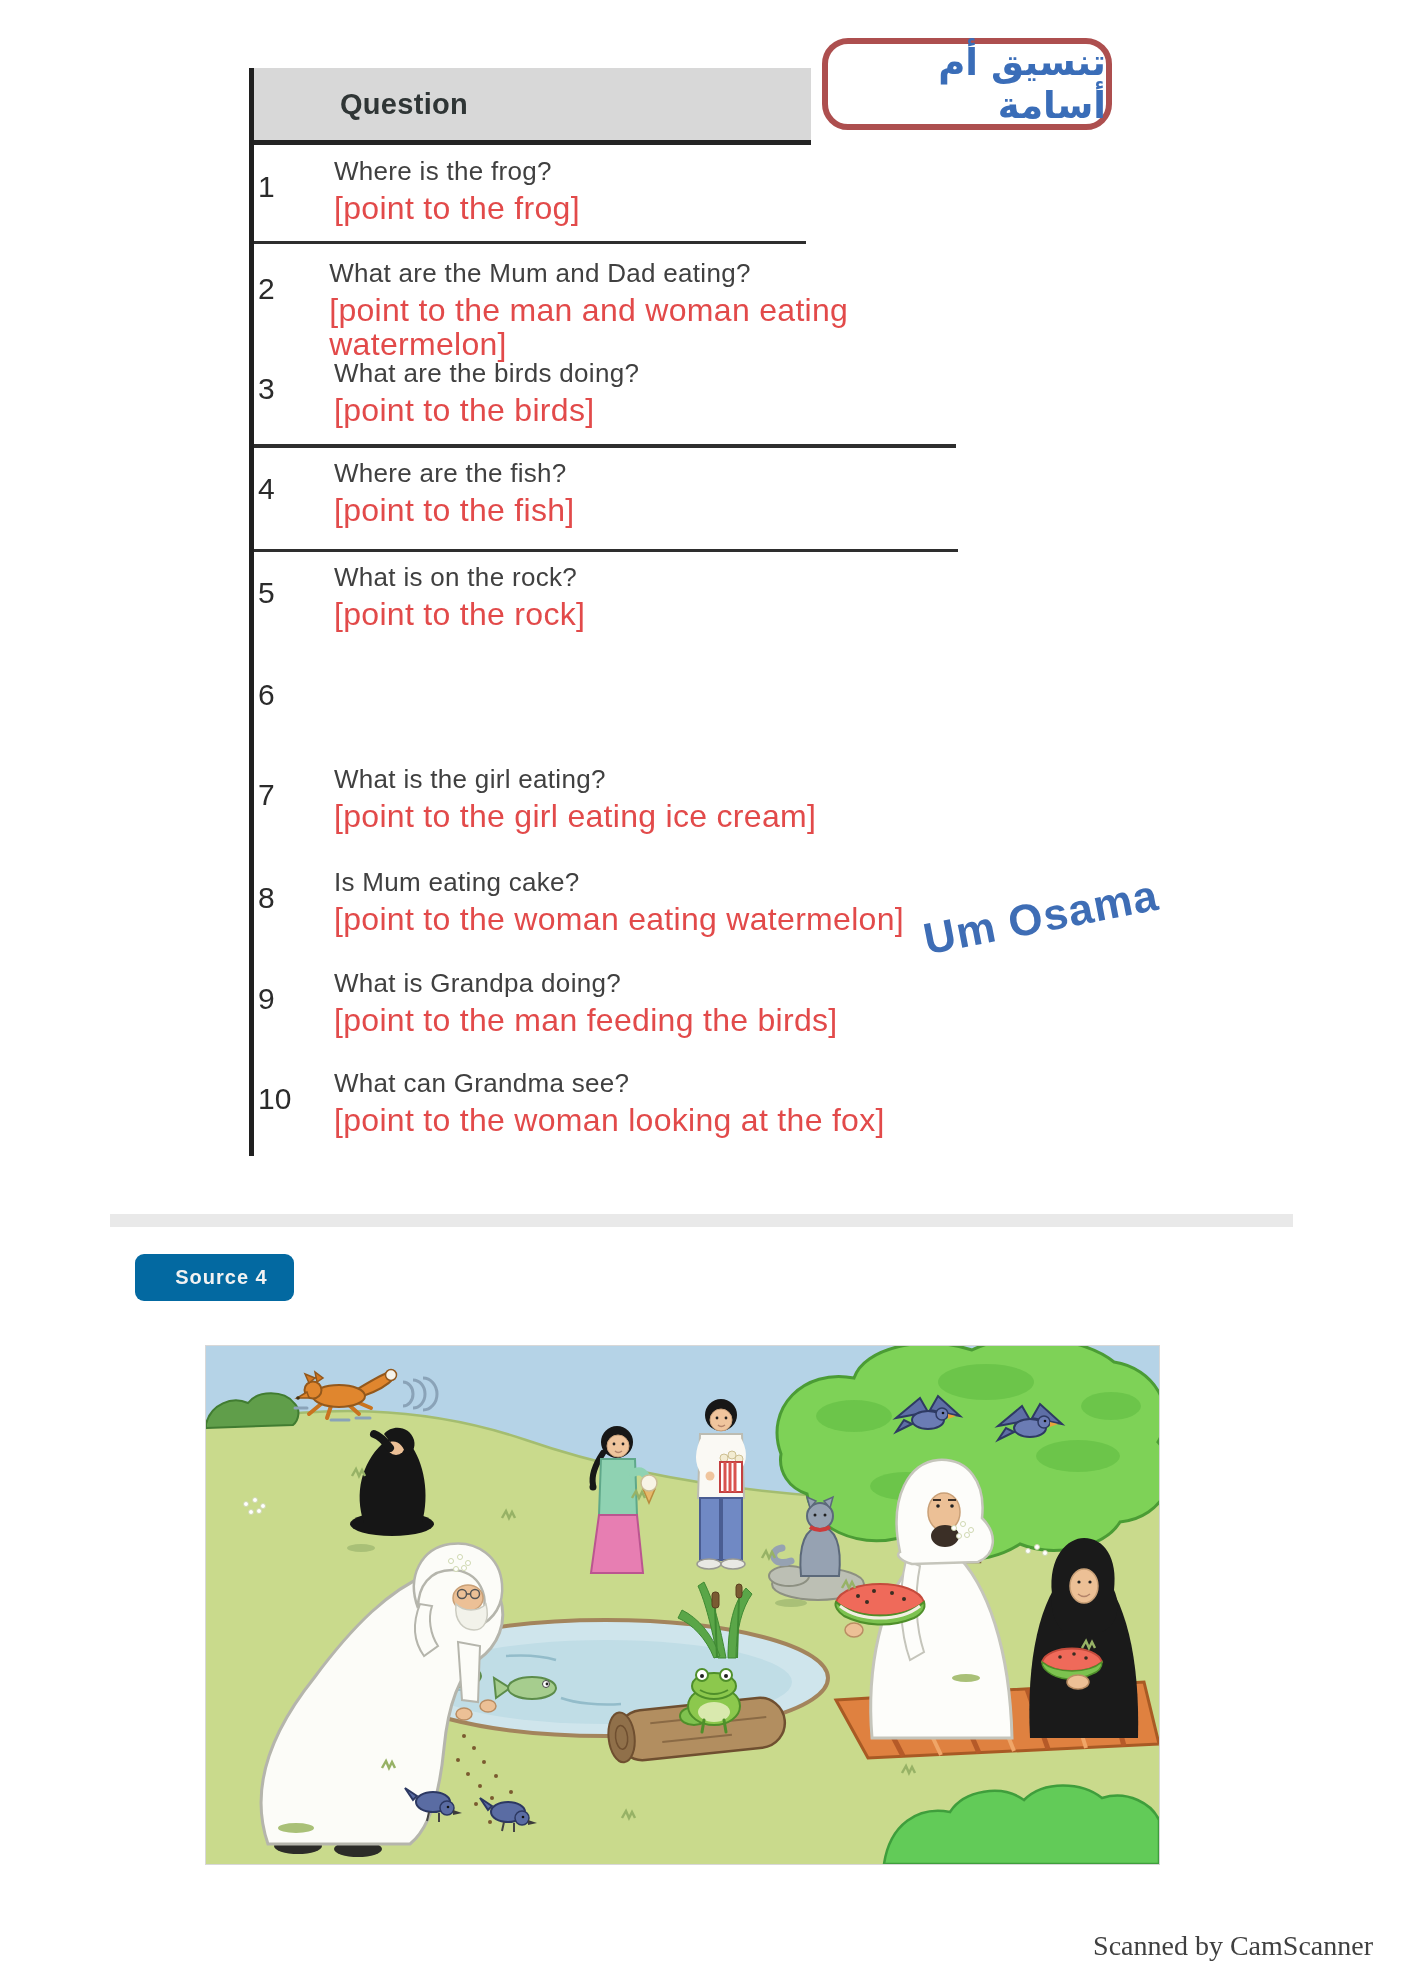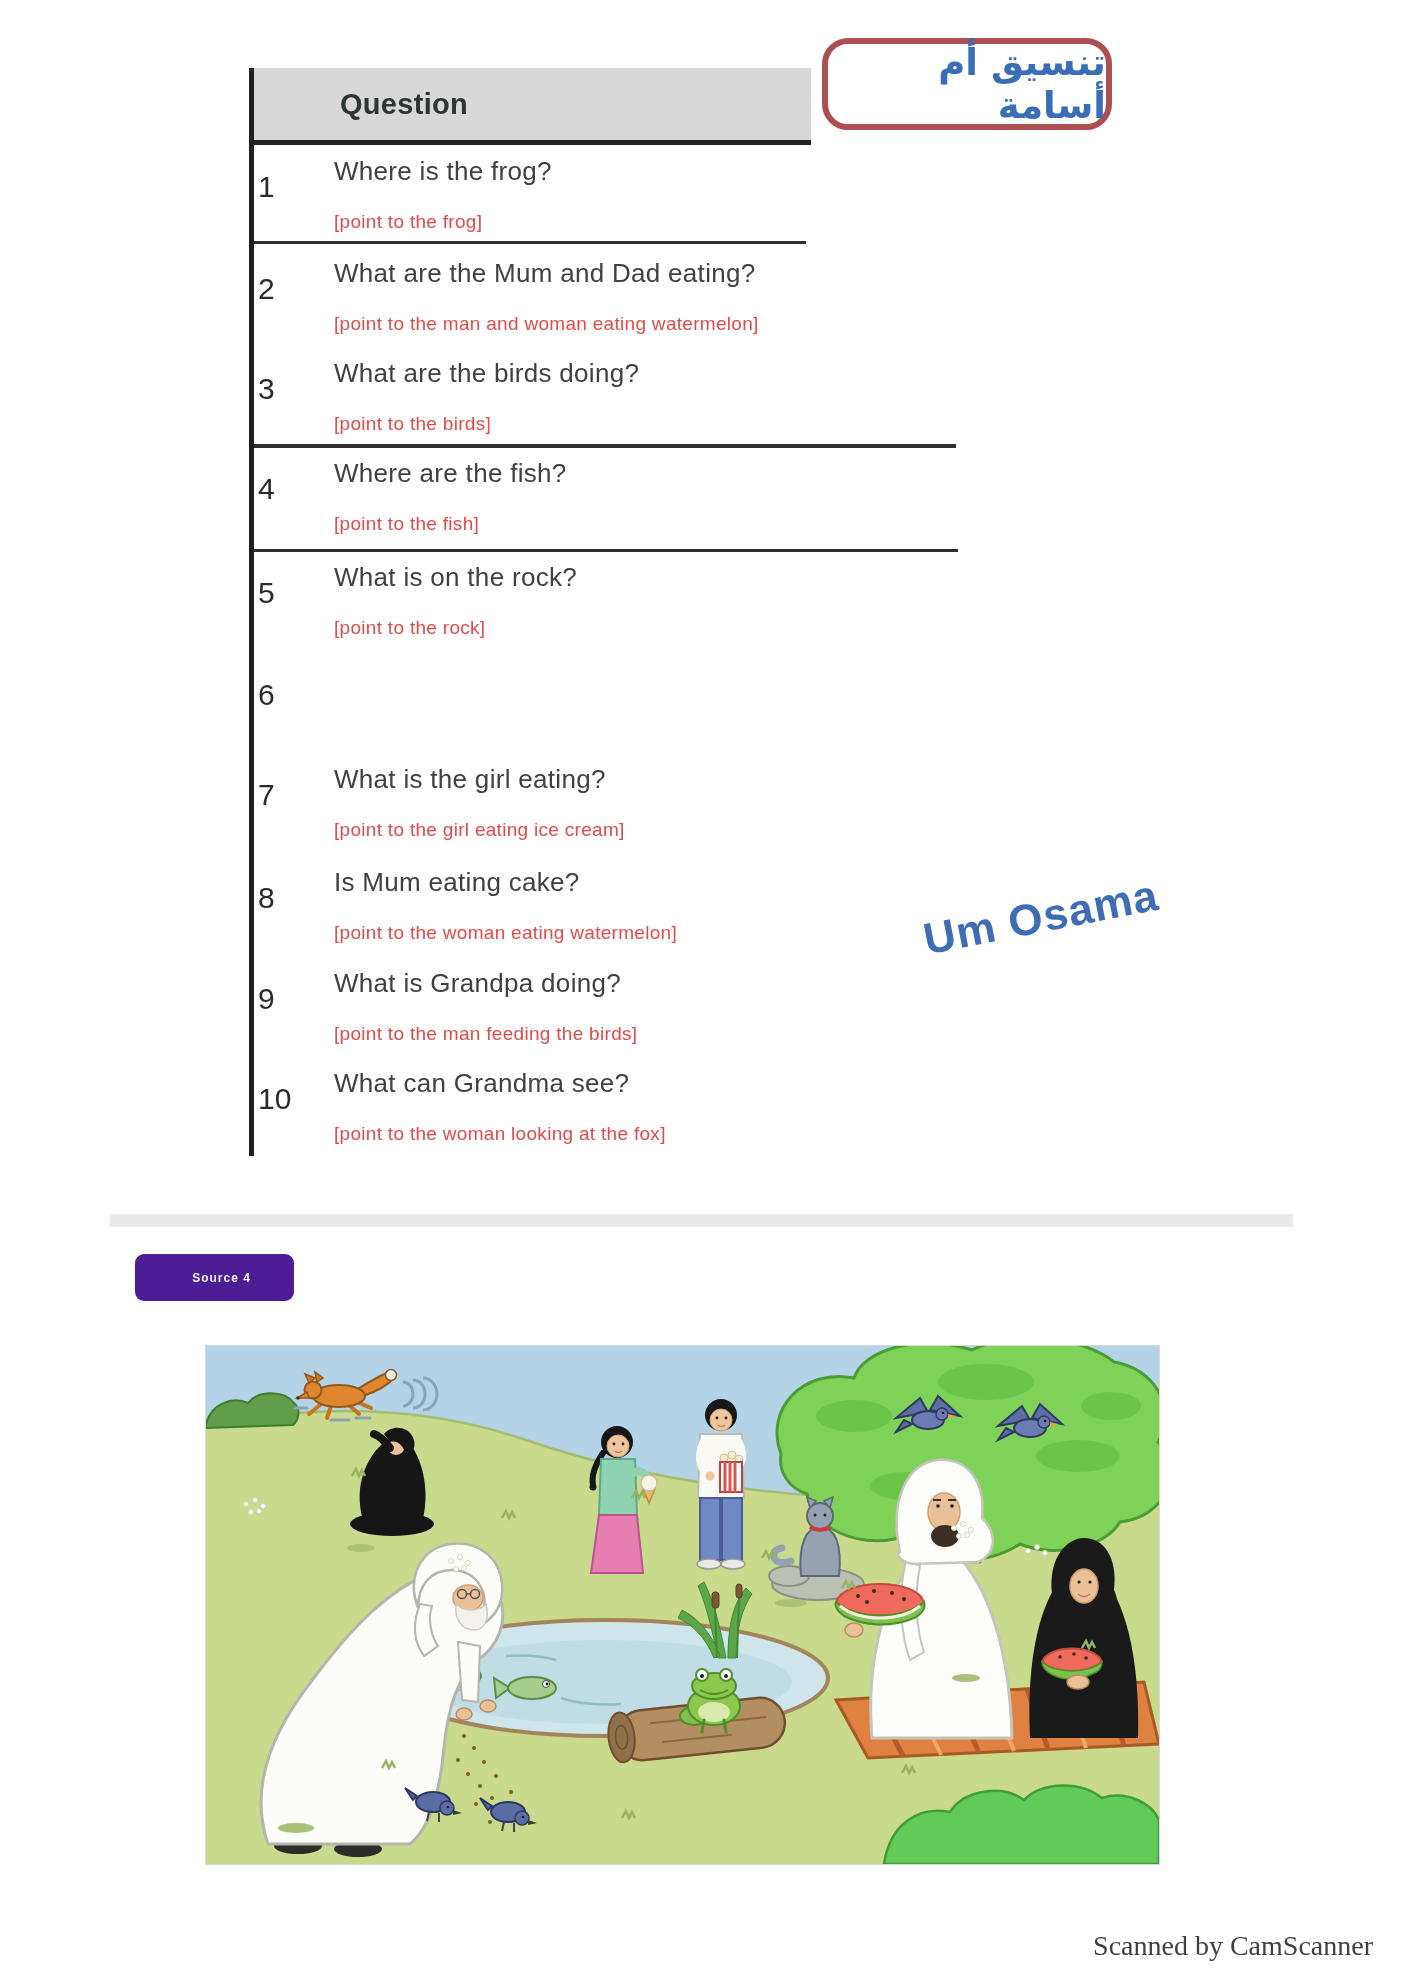--- a/index.html
+++ b/index.html
@@ -14,38 +14,38 @@
   .tbl-header span{margin-left:86px;font-size:29px;font-weight:bold;color:#2f3535;letter-spacing:.3px;}
   .tbl-header-line{left:254px;top:140px;width:557px;height:5px;background:#232323;}
   .div-r1{left:254px;top:241px;width:552px;height:3px;background:#2e2e2e;}
   .div-r3{left:254px;top:444px;width:702px;height:4px;background:#2e2e2e;}
   .div-r4{left:254px;top:549px;width:704px;height:3px;background:#2e2e2e;}
 
   .trow{position:absolute;left:258px;width:700px;display:flex;}
   .trow .num{width:44px;font-size:30px;color:#2b2b2b;padding-top:20px;}
   .trow .qcell{margin-left:32px;padding-top:4px;}
   .trow .q{font-size:26px;color:#404040;letter-spacing:.3px;line-height:34px;}
-  .trow .inst{font-size:19px;color:#e24a4a;letter-spacing:.3px;margin-top:17px;line-height:34px;}
+  .trow .inst{font-size:32px;color:#e24a4a;letter-spacing:.3px;margin-top:3px;line-height:34px;}
   .r1{top:150px}.r2{top:252px}.r3{top:352px}.r4{top:452px}.r5{top:556px}
   .r6{top:658px}.r7{top:758px}.r8{top:861px}.r9{top:962px}.r10{top:1062px}
 
   
   .stamp{left:822px;top:38px;width:290px;height:92px;border:6px solid #ad4f4f;border-radius:26px;
          background:#fff;display:flex;align-items:center;justify-content:center;box-sizing:border-box;}
   .stamp span{font-family:"DejaVu Sans",sans-serif;direction:rtl;font-size:37px;font-weight:bold;
               color:#3a6db8;}
 
   
   .watermark{left:922px;top:892px;font-size:44px;font-weight:bold;color:#3e6db5;
              transform:rotate(-11deg);letter-spacing:1px;white-space:nowrap;}
 
   
   .divider-bar{left:110px;top:1214px;width:1183px;height:13px;background:#e9e9e9;}
-  .source-badge{left:135px;top:1254px;width:159px;height:47px;background:#4c1d95;border-radius:9px;
-                color:#f2f2f2;font-size:12px;font-weight:bold;letter-spacing:1px;
+  .source-badge{left:135px;top:1254px;width:159px;height:47px;background:#0369a1;border-radius:9px;
+                color:#f2f2f2;font-size:20px;font-weight:bold;letter-spacing:1px;
                 display:flex;align-items:center;justify-content:center;padding-left:14px;box-sizing:border-box;}
 
   
   .illustration{left:205px;top:1345px;width:953px;height:518px;border:1px solid #d8d8d8;background:#b5d3e7;}
   .illustration svg{display:block;}
 
   
   .cam-credit{right:30px;top:1930px;font-family:"Liberation Serif",serif;font-size:28px;color:#404040;}
 </style>
 </head>

